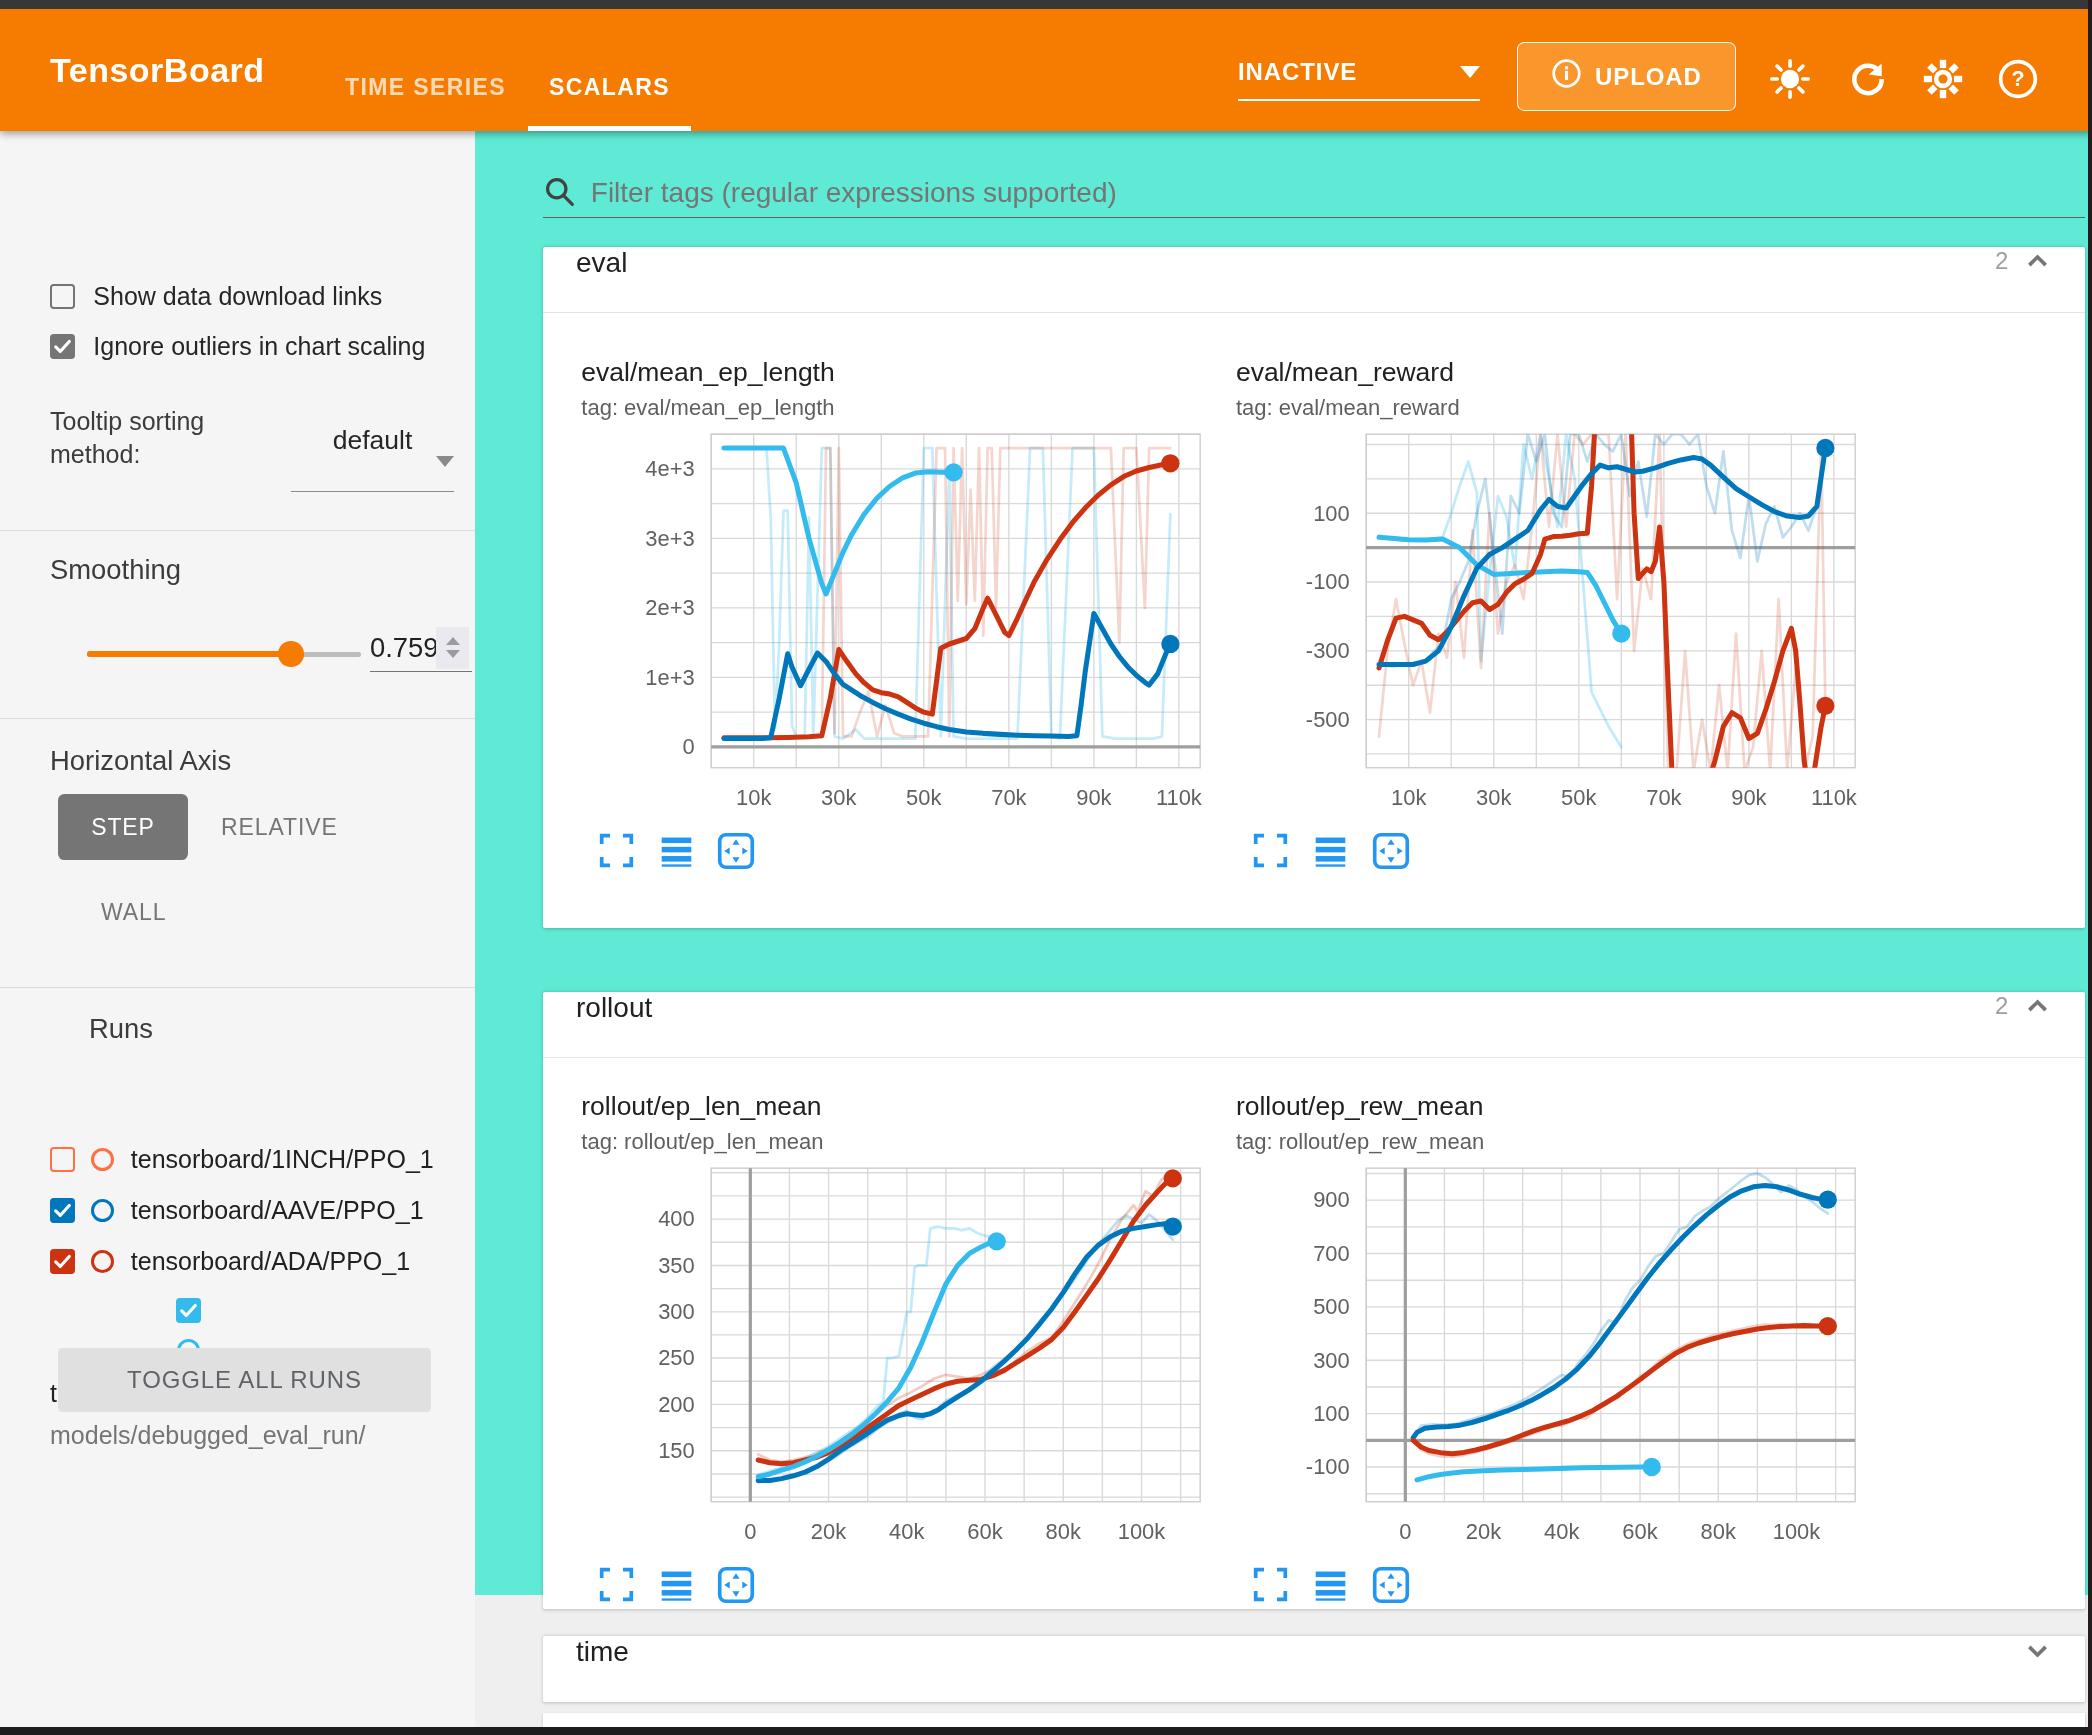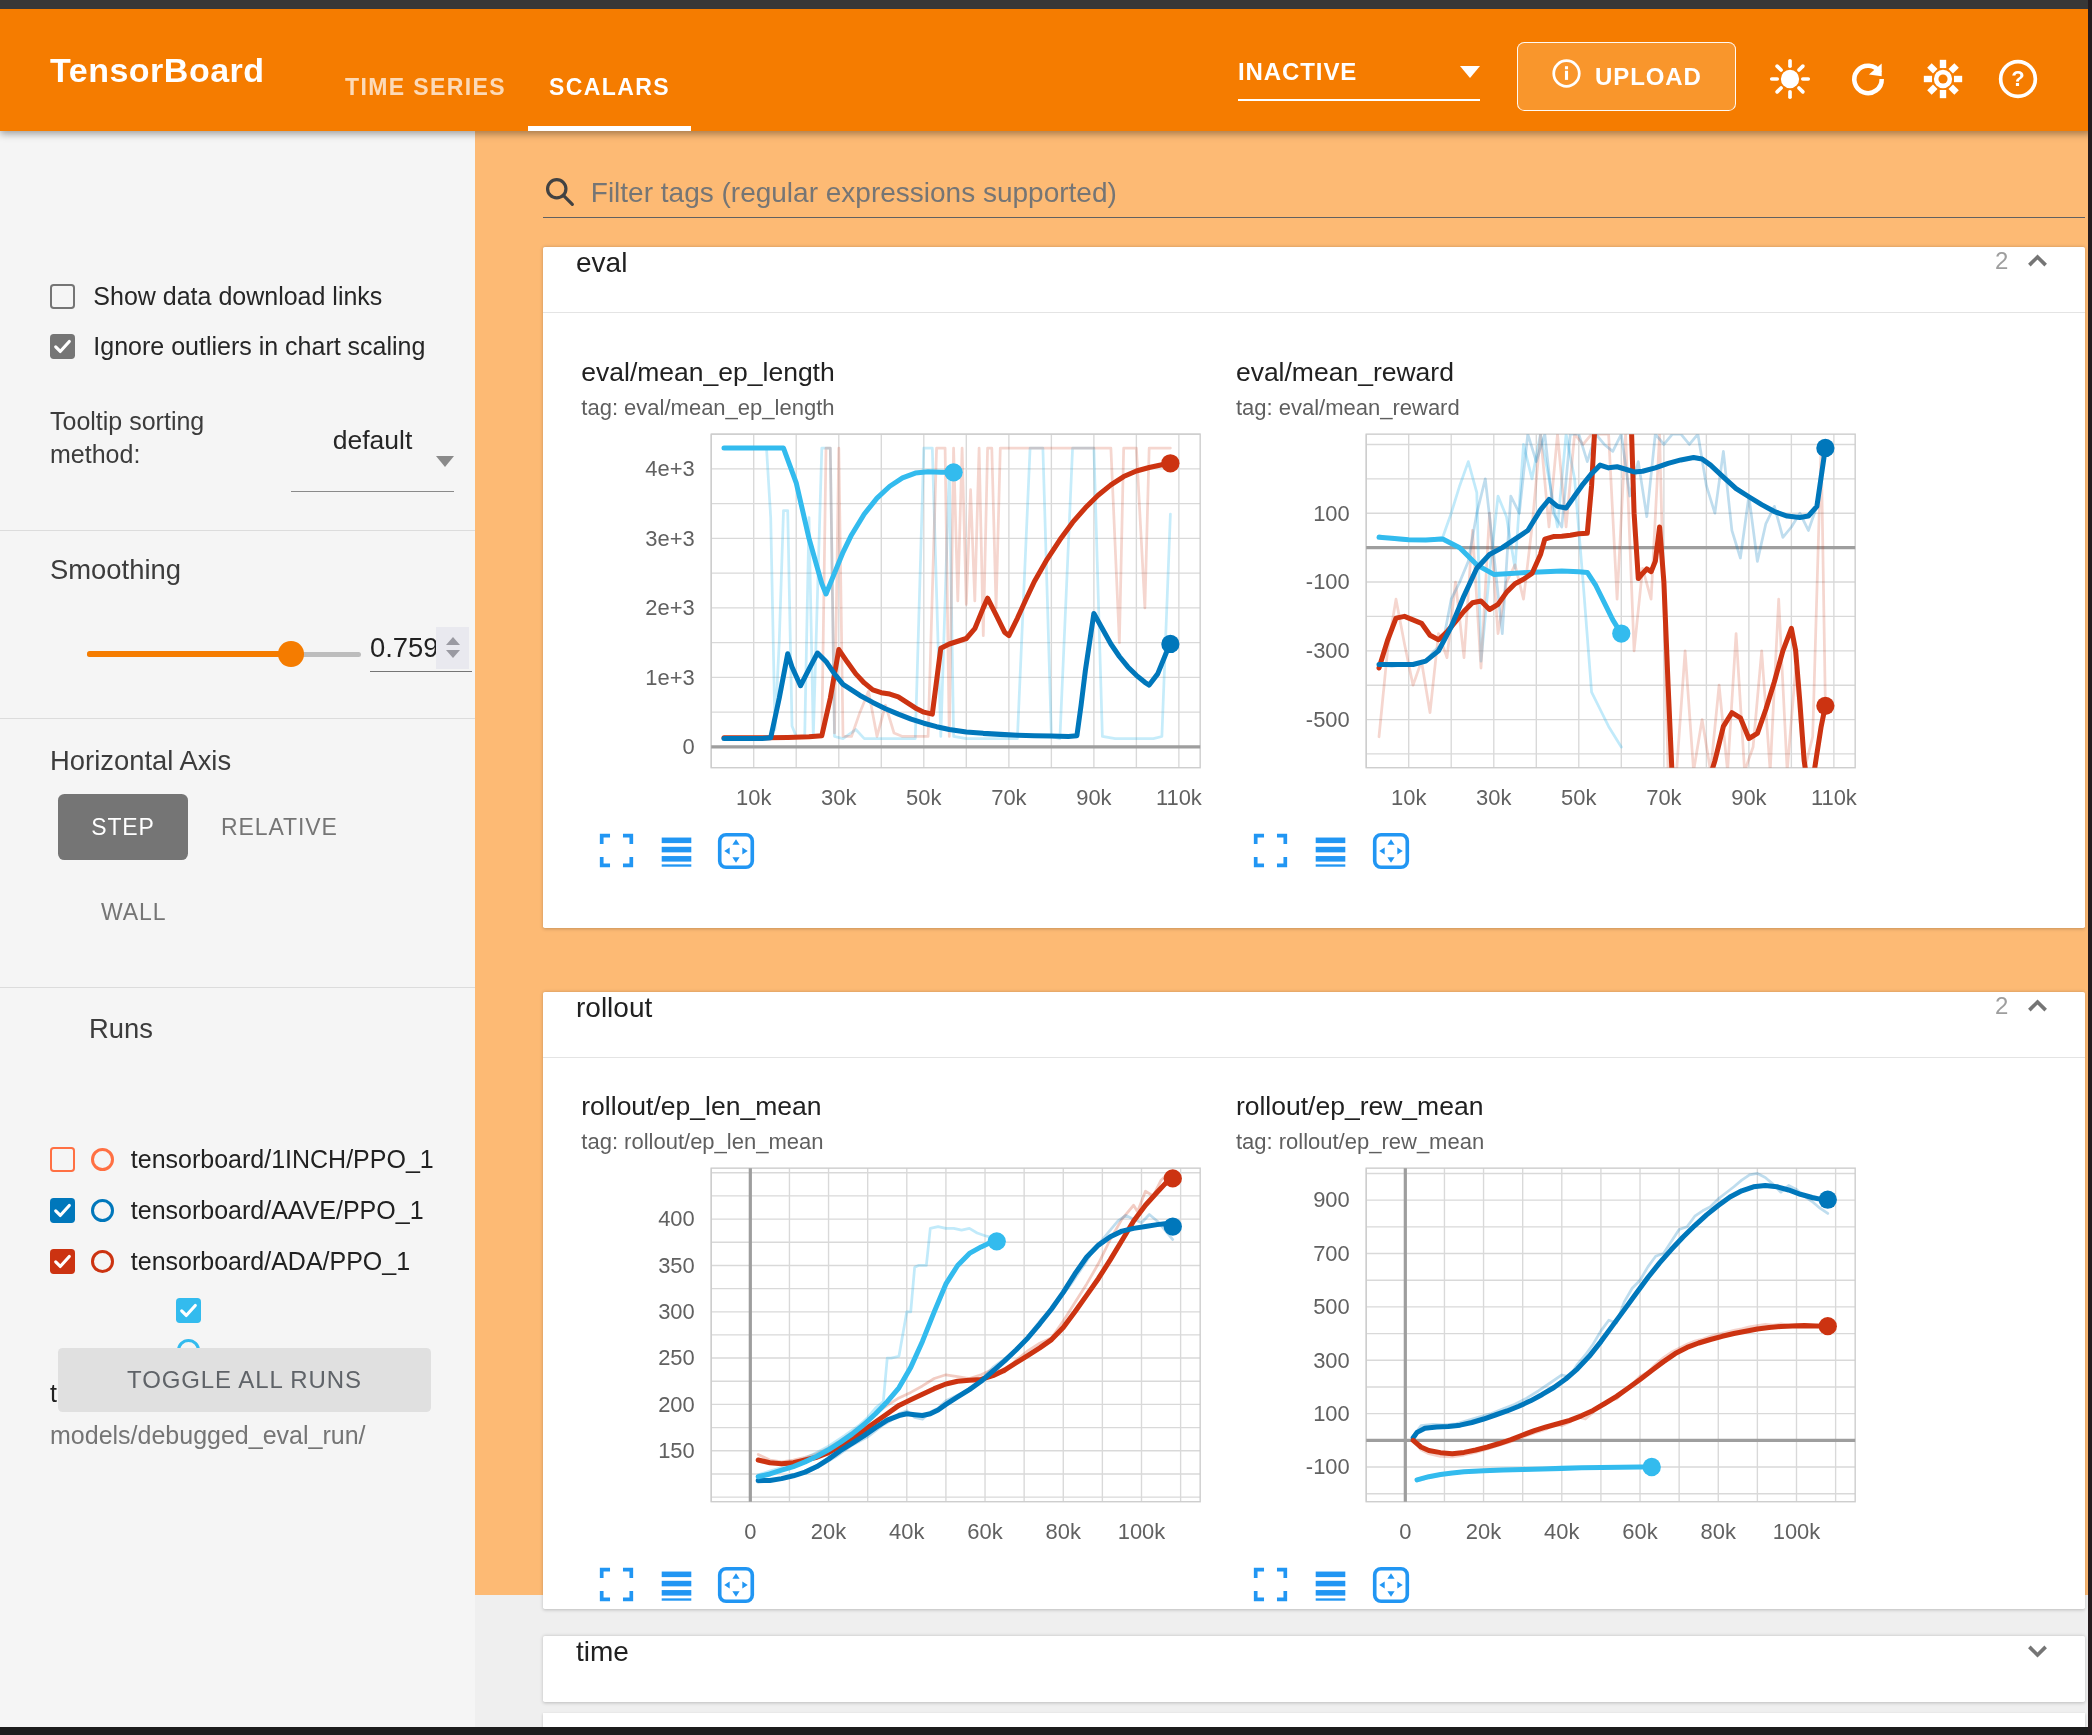--- a/index.html
+++ b/index.html
@@ -52,21 +52,21 @@
   .runs-filter input{width:100%;border:none;background:transparent;font-size:25px;color:#424242;padding:0 0 11px 0;outline:none;}
   .runs-filter input::placeholder{color:#757575;}
   .run-row{position:absolute;left:50px;height:37px;display:flex;align-items:center;gap:16.4px;cursor:pointer;}
   .run-ring{width:23px;height:23px;border-radius:50%;border:3.7px solid #000;flex:0 0 23px;}
   .run-label{font-size:25px;color:#212121;white-space:nowrap;}
   .toggle-btn{position:absolute;left:58px;top:1217px;width:373px;height:64px;background:#e0e0e0;border-radius:4.6px;
               display:flex;align-items:center;justify-content:center;font-size:24px;letter-spacing:0.9px;color:#5f6368;cursor:pointer;}
   .runs-footer{position:absolute;left:50px;top:1290px;font-size:25px;color:#757575;}
 
   
-  .main{position:absolute;left:475px;top:131px;width:1613px;height:1464px;background:#fdba74;}
+  .main{position:absolute;left:475px;top:131px;width:1613px;height:1464px;background:#5eead4;}
   .tag-filter{position:absolute;left:68px;top:37px;width:1542px;height:50px;border-bottom:1.8px solid #616161;display:flex;align-items:center;gap:12.8px;}
   .tag-filter input{flex:1;border:none;background:transparent;font-size:28px;color:#424242;outline:none;}
   .tag-filter input::placeholder{color:#757575;}
   .card{position:absolute;left:68px;width:1542px;background:#ffffff;box-shadow:0 0.9px 3.7px rgba(0,0,0,0.22);border-radius:1.8px;}
   .card-head{height:66px;display:flex;align-items:flex-start;padding:0 33px;border-bottom:0.9px solid #e4e4e4;cursor:pointer;}
   .card-title{font-size:28px;color:#212121;}
   .card-count{margin-left:auto;font-size:24px;color:#9e9e9e;margin-right:14.6px;}
   .chart-row{display:flex;padding:44px 0 0 31px;gap:14.6px;}
   .chart-block{width:640px;}
   .chart-title{font-size:26.5px;color:#212121;padding-left:7.3px;}

